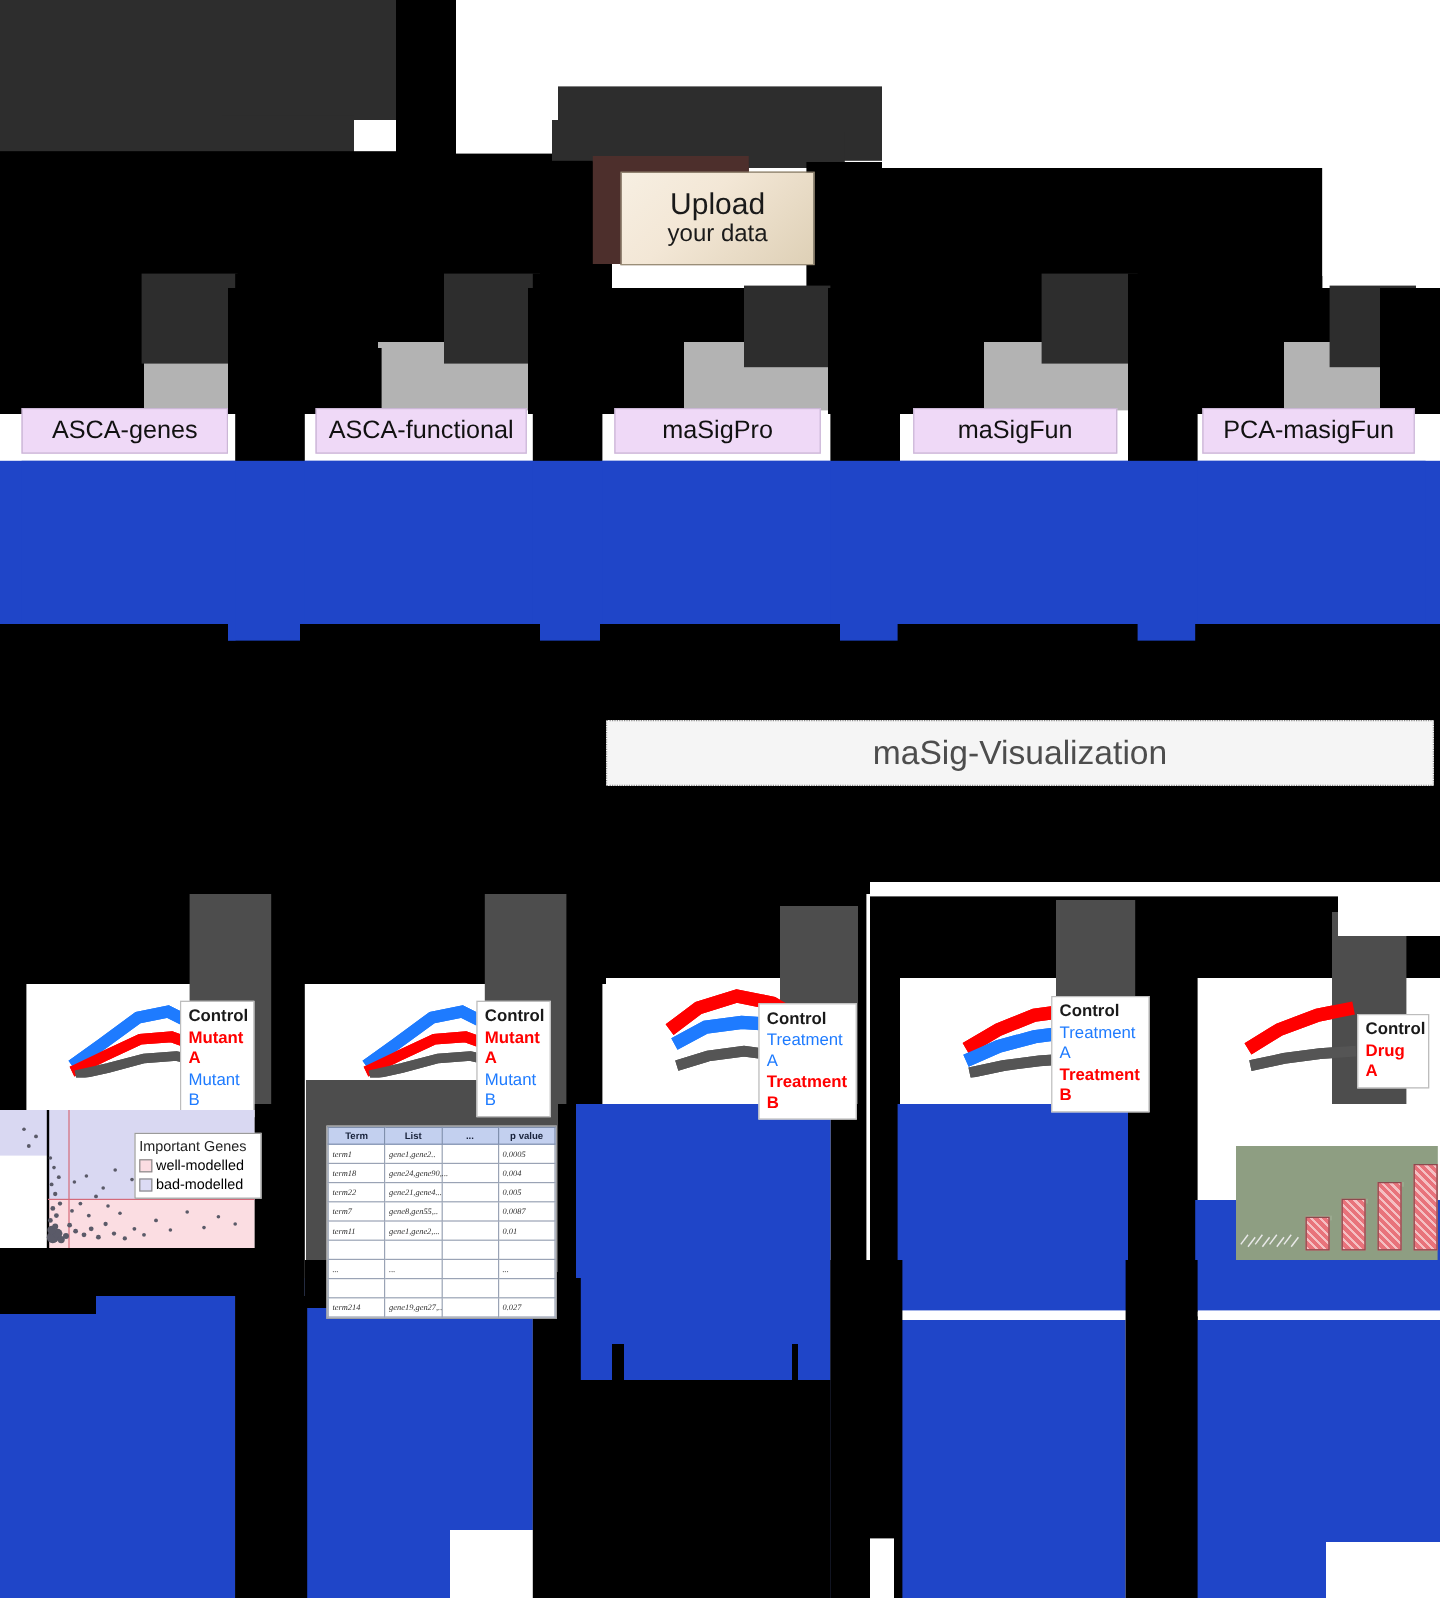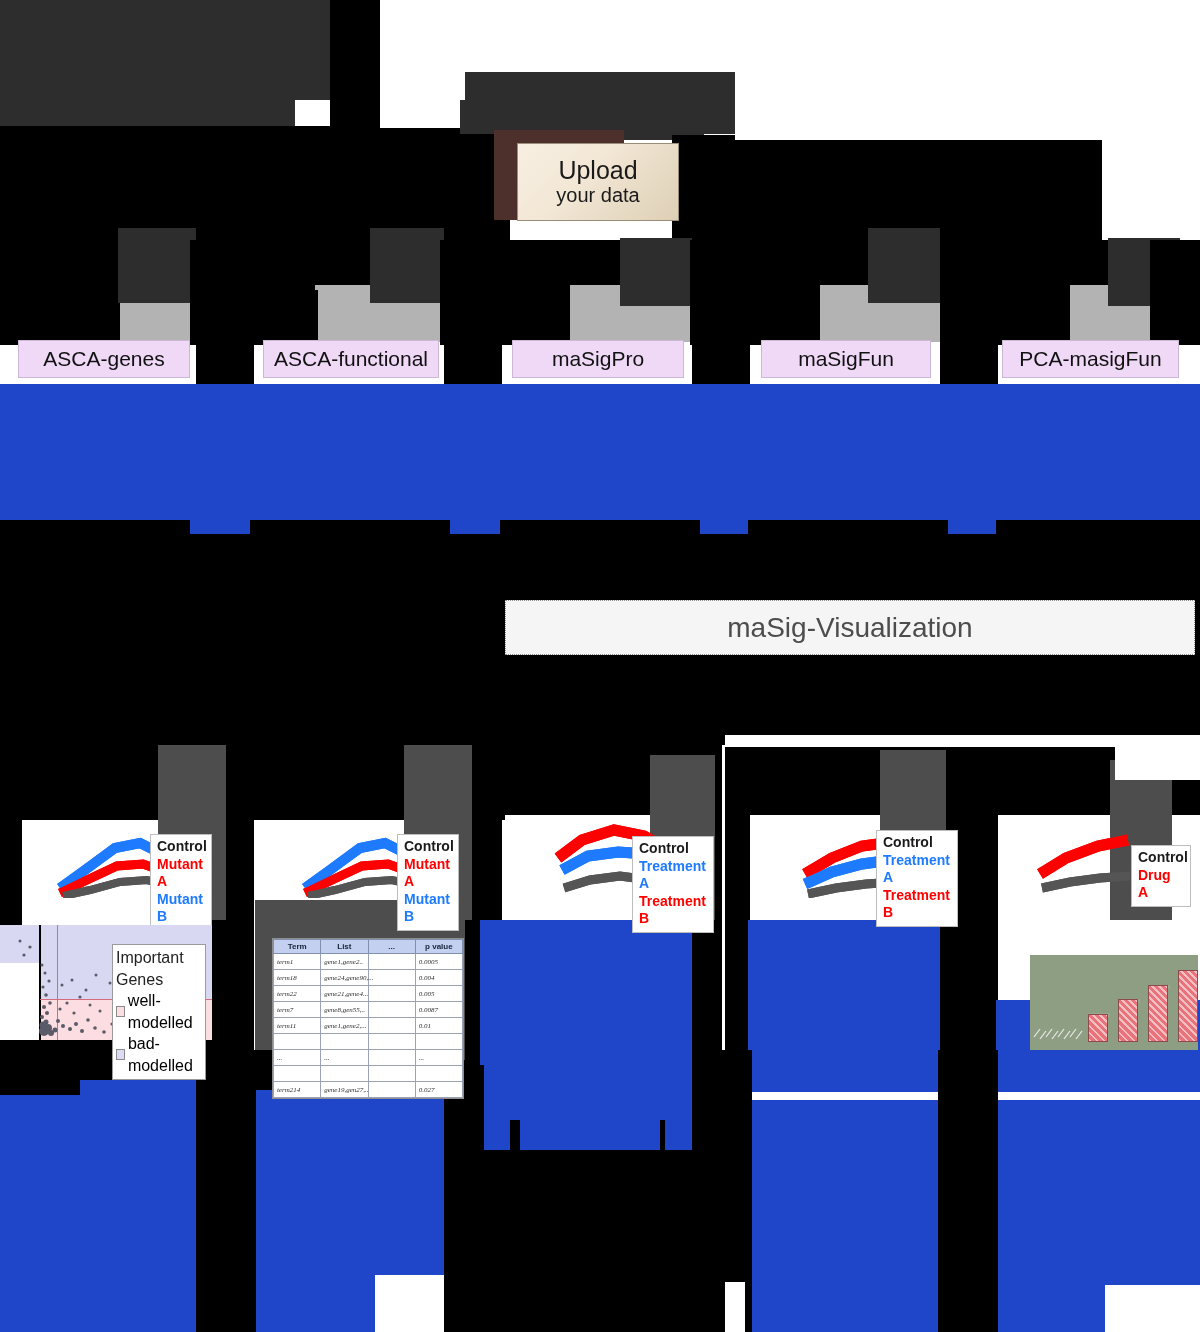--- a/index.html
+++ b/index.html
@@ -47,36 +47,36 @@
   }
 
   
   .legend-box{
     position:absolute;background:#ffffff;border:1px solid #bdbdbd;
     padding:3px 6px 4px 6px;box-sizing:border-box;
     font-size:14px;line-height:1.25;
   }
   .lg-ctrl{color:#1a1a1a;font-weight:bold;}
   .lg-red{color:#ff0000;font-weight:bold;}
-  .lg-blue{color:#1e7bff;font-weight:bold;}
+  .lg-blue{color:#1e7bff;font-weight:normal;}
 
   
   .profile{position:absolute;}
 
   
   .scatter-panel{position:absolute;left:0px;top:925px;width:212px;height:115px;background:#ffffff;}
   .scat-ql{position:absolute;}
   .sc-pink{background:#fbdde2;}
   .sc-lav{background:#d9d8f2;}
   .sc-axis{position:absolute;background:#000;}
   .sc-red{position:absolute;background:#d46b7a;}
   .genes-legend{
-    position:absolute;left:112px;top:944px;width:94px;
+    position:absolute;left:112px;top:944px;width:106px;
     background:#fff;border:1px solid #9b9b9b;
-    font-size:16px;line-height:1.35;padding:2px 3px;box-sizing:border-box;
+    font-size:12px;line-height:1.35;padding:2px 3px;box-sizing:border-box;
   }
   .gl-title{color:#222;}
   .gl-row{display:flex;align-items:center;gap:3px;}
   .swatch{width:9px;height:9px;border:1px solid #8a8a8a;display:inline-block;}
   .sw-pink{background:#fbdde2;}
   .sw-lav{background:#dcdbf4;}
 
   
   .tbl-wrap{
     position:absolute;left:272px;top:938px;width:190px;

